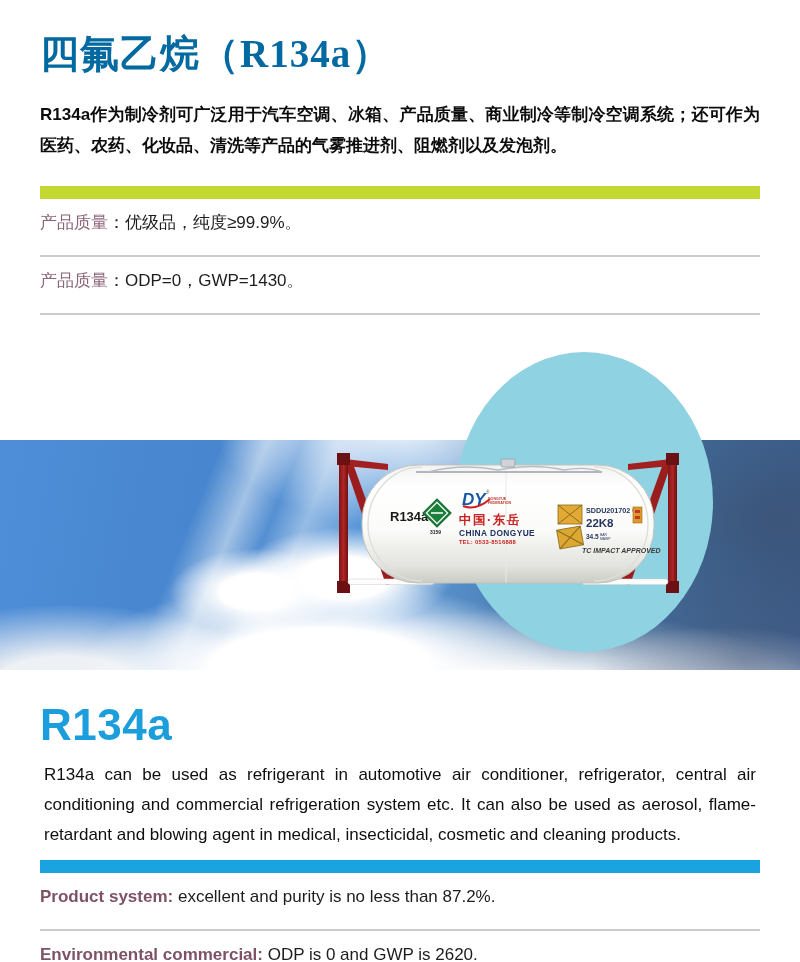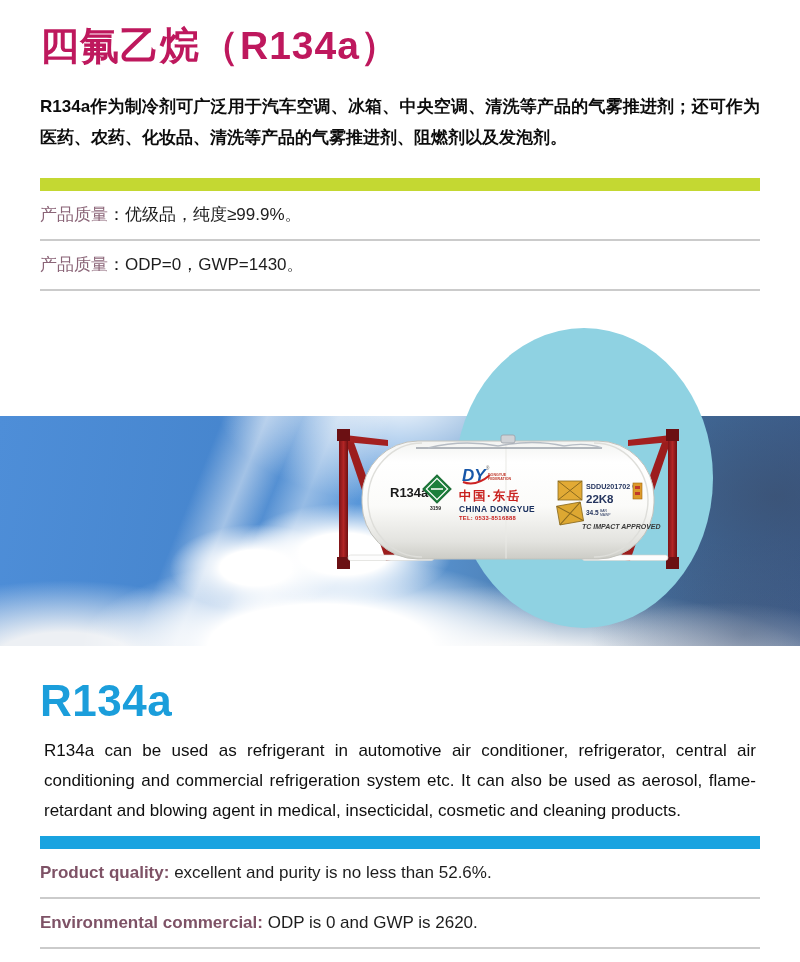--- a/index.html
+++ b/index.html
@@ -2,32 +2,32 @@
 <html><head>
 <meta charset="utf-8">
 <style>
   html,body{margin:0;padding:0;}
   body{
     width:800px;height:962px;background:#ffffff;overflow:hidden;
     font-family:"Liberation Sans", sans-serif;color:#111;
   }
   .content{padding:0 40px;}
   .cn-title{
-    margin:22px 0 0;font-size:39px;line-height:47px;font-weight:bold;
-    color:#be185d;letter-spacing:1px;
+    margin:30px 0 0;font-size:39px;line-height:47px;font-weight:bold;
+    color:#0369a1;letter-spacing:1px;font-family:Liberation Serif, serif;
   }
   .cn-desc{
     margin:22px 0 0;font-size:17px;line-height:31px;color:#0c0c0c;
     text-align:justify;font-weight:bold;font-weight:600;
   }
   .bar{height:13px;width:100%;}
   .bar-yellow{margin-top:25px;background:#c4d832;}
   .bar-blue{margin-top:10px;background:#19a3e0;}
   .spec-row{
-    padding:13px 0 14px;border-bottom:2px solid #cbcbcb;
+    padding:13px 0 22px;border-bottom:2px solid #cbcbcb;
     font-size:17px;line-height:21px;color:#1d1d1d;
   }
   .spec-row .label-cn{color:#8a6477;}
   .spec-row .label-en{color:#7e5266;font-weight:bold;}
   .hero{
     position:relative;margin-top:12px;width:800px;height:355px;
     background:#ffffff;overflow:hidden;
   }
   .sky{
     position:absolute;left:0;top:113px;width:800px;height:230px;
@@ -59,21 +59,21 @@
     text-align:justify;
   }
 </style>
 </head>
 <body>
 
 <div class="page">
 
   <div class="content">
     <h1 class="cn-title">四氟乙烷（R134a）</h1>
-    <p class="cn-desc">R134a作为制冷剂可广泛用于汽车空调、冰箱、中央空调、清洗等产品的气雾推进剂；还可作为医药、农药、化妆品、清洗等产品的气雾推进剂、阻燃剂以及发泡剂。</p>
+    <p class="cn-desc">R134a作为制冷剂可广泛用于汽车空调、冰箱、产品质量、商业制冷等制冷空调系统；还可作为医药、农药、化妆品、清洗等产品的气雾推进剂、阻燃剂以及发泡剂。</p>
     <div class="bar bar-yellow"></div>
     <div class="spec-row"><span class="label-cn">产品质量</span><span>：优级品，纯度≥99.9%。</span></div>
     <div class="spec-row"><span class="label-cn">产品质量</span><span>：ODP=0，GWP=1430。</span></div>
   </div>
 
   <div class="hero">
     <div class="sky"></div>
     <div class="teal-circle"></div>
 
     <svg class="tank-svg" width="344" height="152" viewBox="0 0 344 152" xmlns="http://www.w3.org/2000/svg">
@@ -165,17 +165,17 @@
         <rect x="299" y="63" width="5" height="3" fill="#c0392b"></rect>
         <rect x="299" y="69" width="5" height="3" fill="#c0392b"></rect>
       </g>
     </svg>
   </div>
 
   <div class="content">
     <h2 class="en-title">R134a</h2>
     <p class="en-desc">R134a can be used as refrigerant in automotive air conditioner, refrigerator, central air conditioning and commercial refrigeration system etc. It can also be used as aerosol, flame-retardant and blowing agent in medical, insecticidal, cosmetic and cleaning products.</p>
     <div class="bar bar-blue"></div>
-    <div class="spec-row"><span class="label-en">Product quality:</span><span> excellent and purity is no less than 52.6%.</span></div>
+    <div class="spec-row"><span class="label-en">Product system:</span><span> excellent and purity is no less than 87.2%.</span></div>
     <div class="spec-row"><span class="label-en">Environmental commercial:</span><span> ODP is 0 and GWP is 2620.</span></div>
   </div>
 
 </div>
 
 </body></html>

